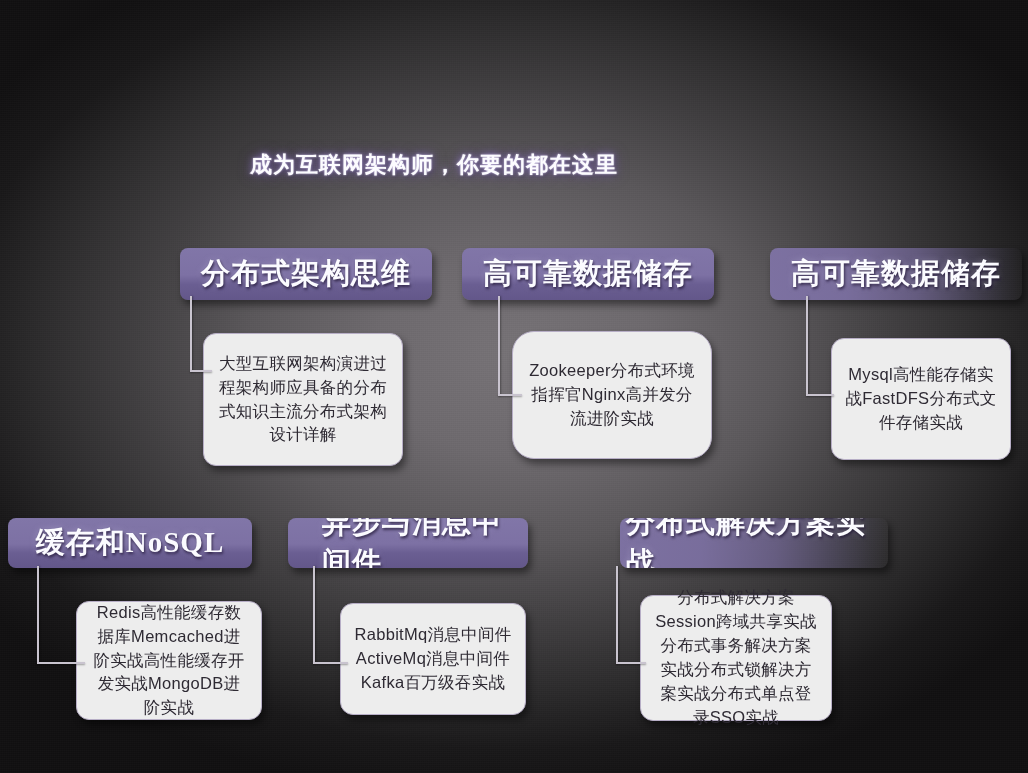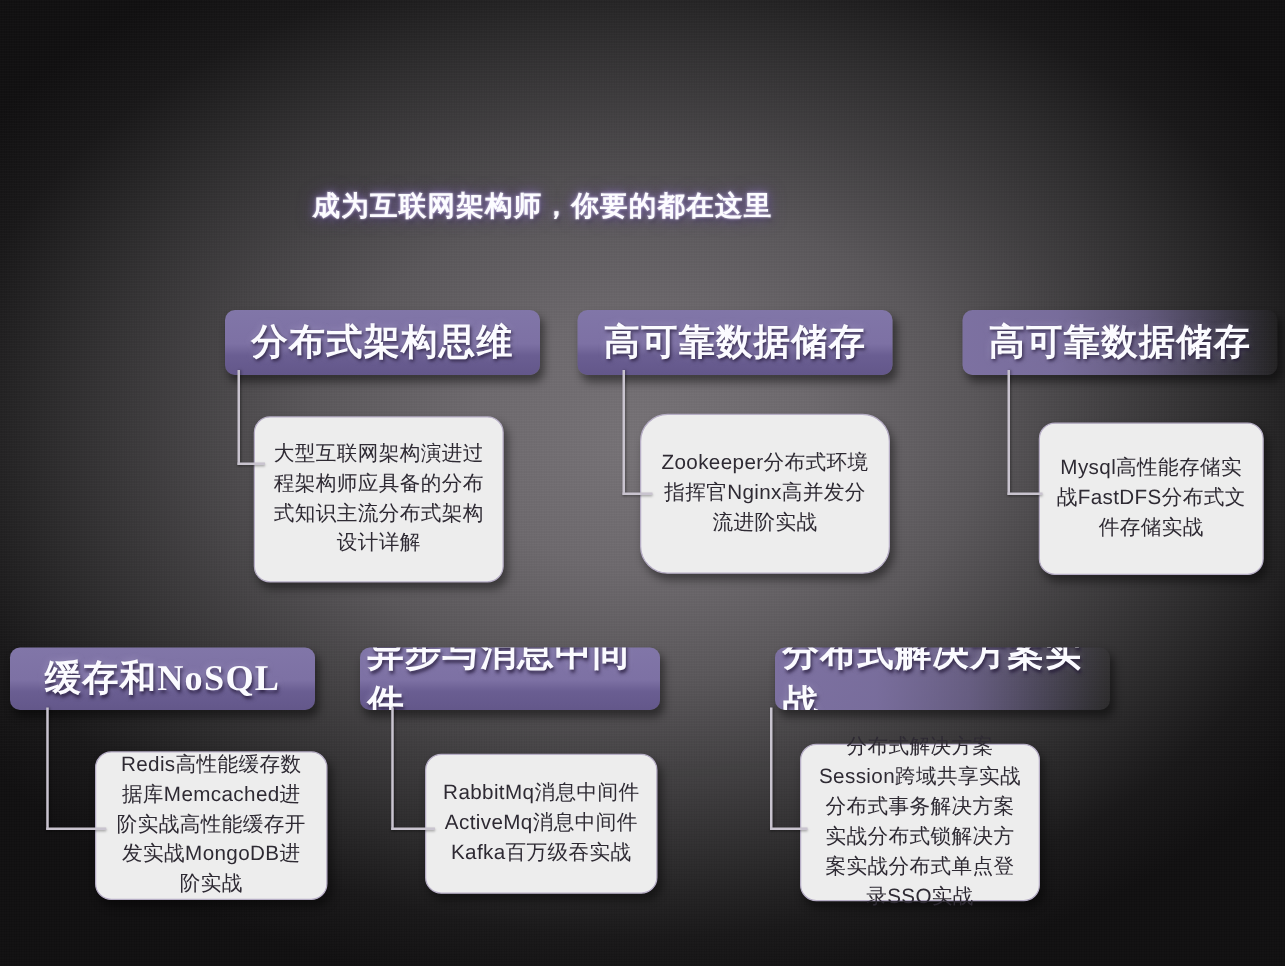--- a/index.html
+++ b/index.html
@@ -206,21 +206,21 @@
     <div class="node-card" style="left:76px; top:601px; width:186px; height:119px;">
       <span>Redis高性能缓存数据库Memcached进阶实战高性能缓存开发实战MongoDB进阶实战</span>
     </div>
   </div>
 
   <div class="node">
     <div class="conn">
       <div class="conn-v" style="left:313px; top:566px; height:98px;"></div>
       <div class="conn-h" style="left:313px; top:662px; width:35px;"></div>
     </div>
-    <div class="node-header solid" style="left:288px; top:518px; width:240px; height:50px;">
+    <div class="node-header solid" style="left:288px; top:518px; width:240px; height:50px;padding-left:28px;">
       <span class="hdr-txt">异步与消息中间件</span>
     </div>
     <div class="node-card" style="left:340px; top:603px; width:186px; height:112px;">
       <span>RabbitMq消息中间件ActiveMq消息中间件Kafka百万级吞实战</span>
     </div>
   </div>
 
   <div class="node">
     <div class="conn">
       <div class="conn-v" style="left:616px; top:566px; height:98px;"></div>

